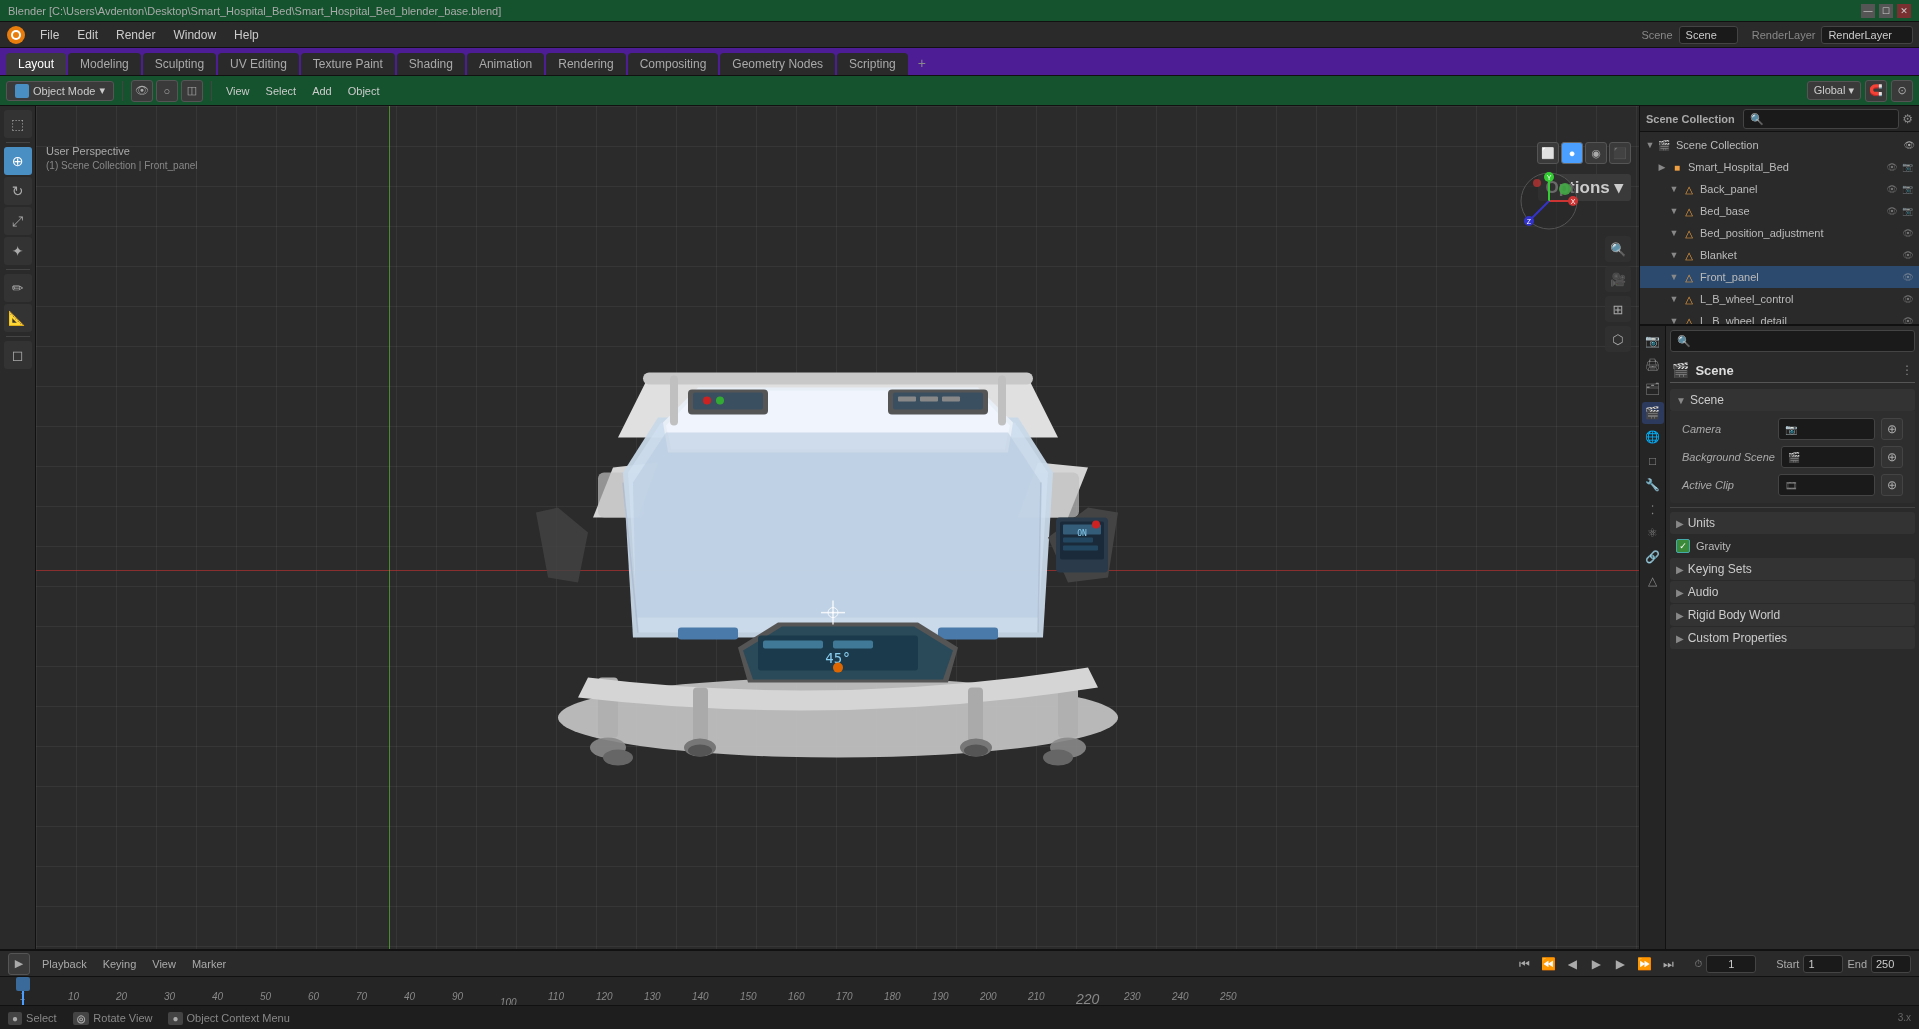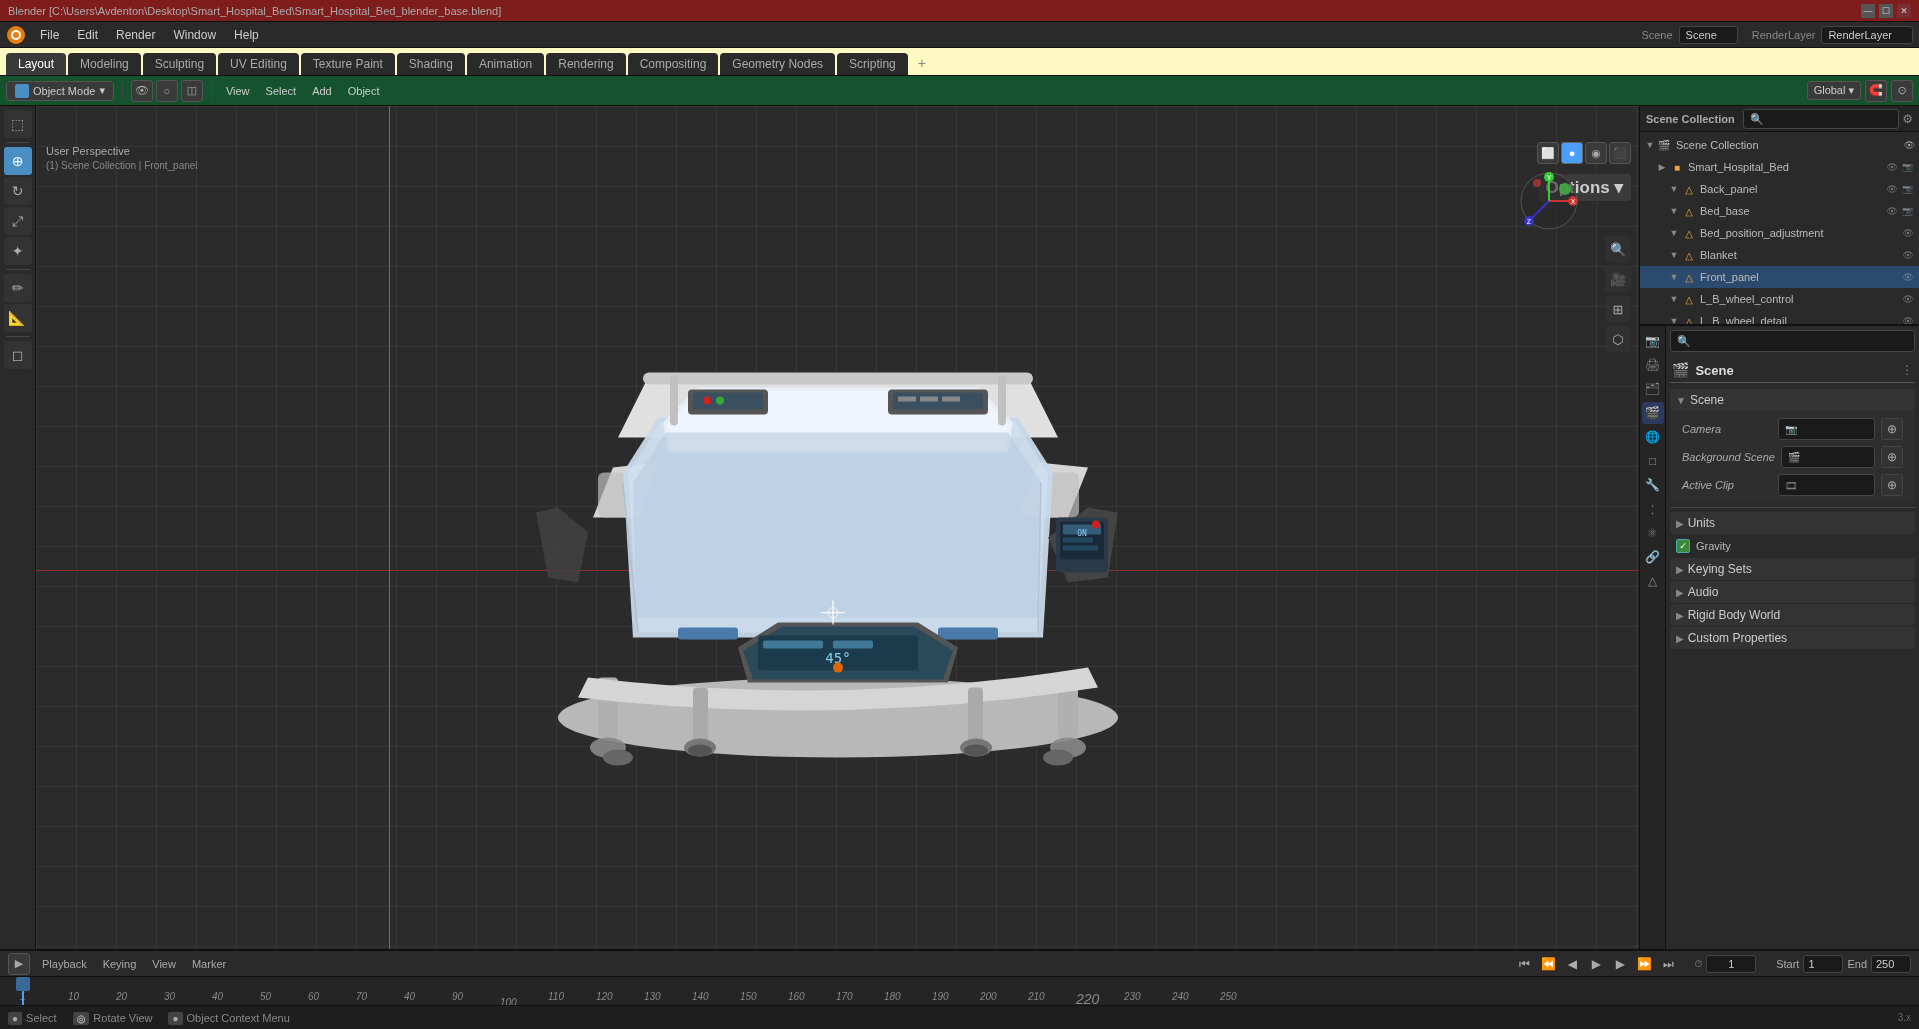--- a/index.html
+++ b/index.html
@@ -11,21 +11,21 @@
       font-size: 12px;
       color: #ccc;
       overflow: hidden;
       display: flex;
       flex-direction: column;
     }
 
     
     #title-bar {
       height: 22px;
-      background: #7f1d1d;
+      background: #14532d;
       display: flex;
       align-items: center;
       justify-content: space-between;
       padding: 0 8px;
       border-bottom: 1px solid #111;
       flex-shrink: 0;
     }
     #title-text {
       font-size: 11px;
       color: #aaa;
@@ -62,21 +62,21 @@
       padding: 2px 8px;
       font-size: 12px;
       color: #ccc;
       cursor: pointer;
       border-radius: 3px;
     }
 
     
     #workspace-tabs {
       height: 28px;
-      background: #fef9c3;
+      background: #4c1d95;
       display: flex;
       align-items: flex-end;
       padding: 0 6px;
       border-bottom: 1px solid #111;
       flex-shrink: 0;
     }
     .ws-tab {
       padding: 4px 12px;
       font-size: 12px;
       color: #aaa;

